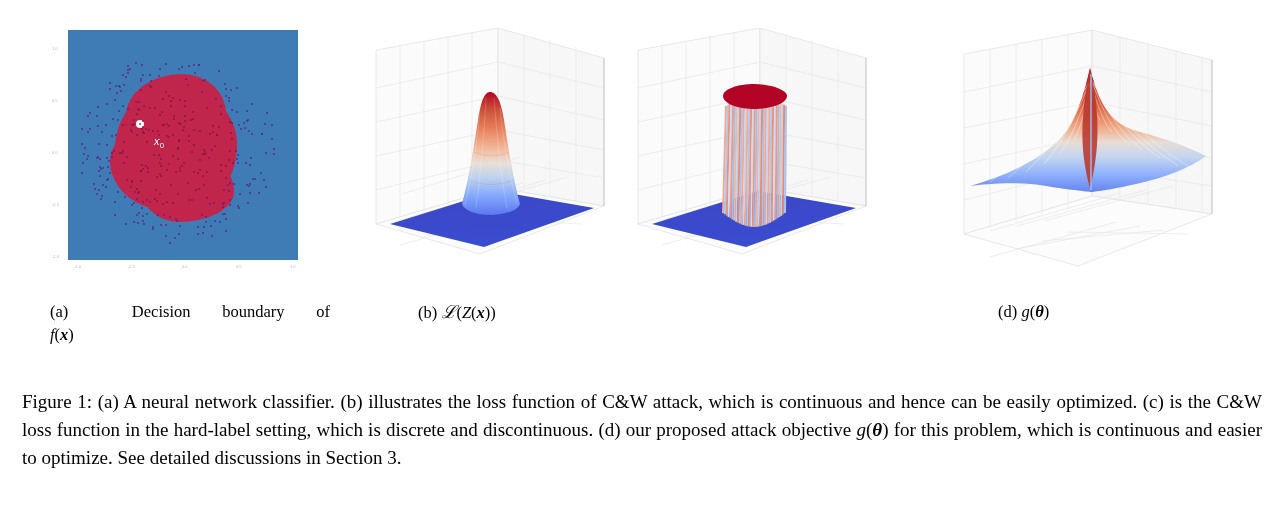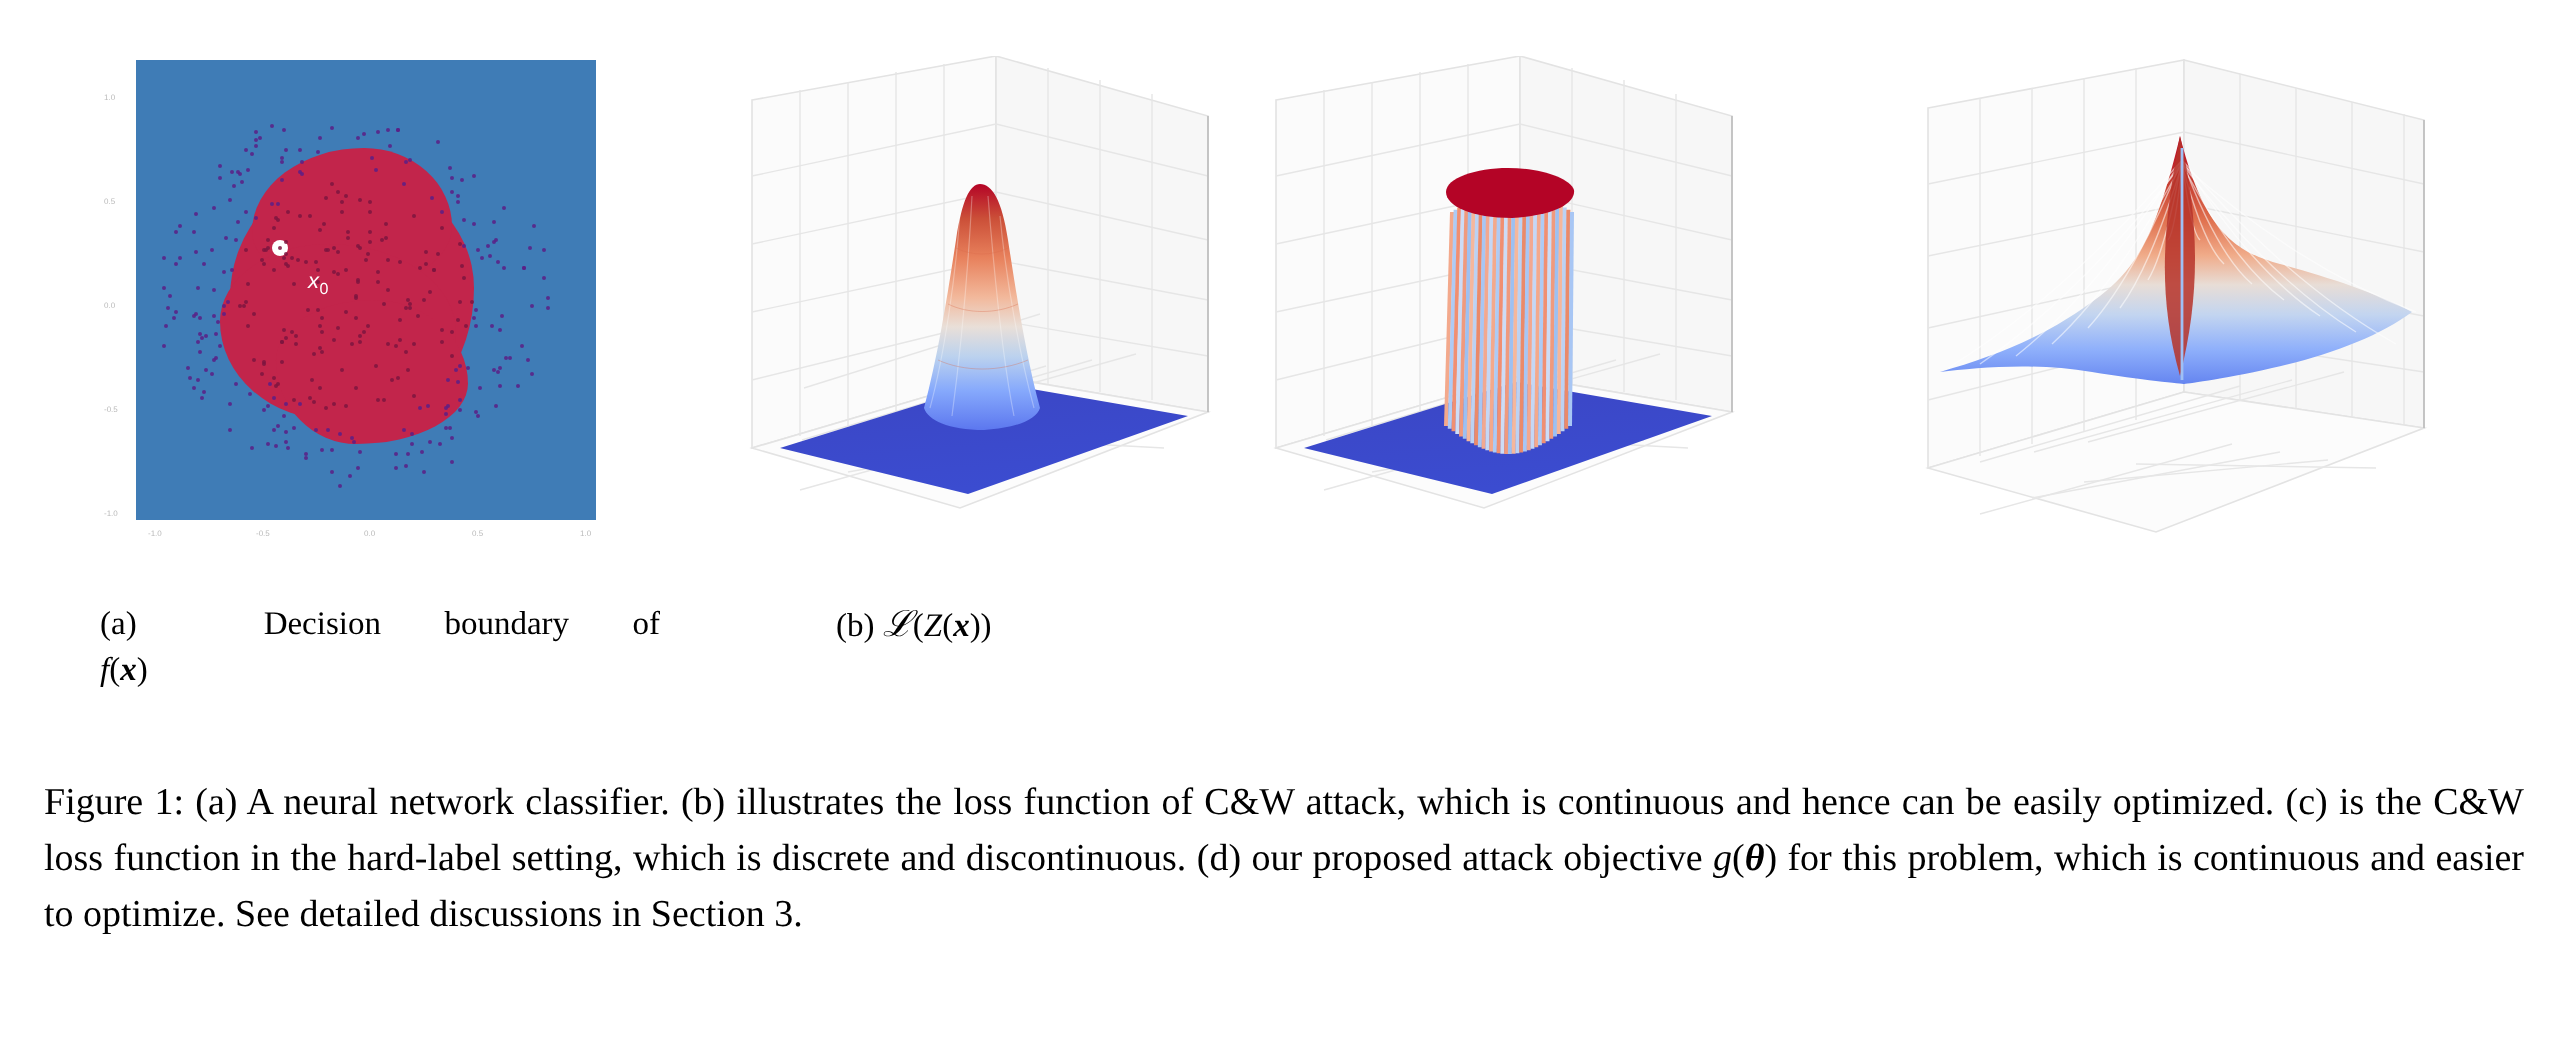--- a/index.html
+++ b/index.html
@@ -723,19 +723,22 @@
   </div>
 
   <div class="subcaps">
     <div class="subcap" id="subcap-b">
       <span>(b)</span>&nbsp;<span class="scr">ℒ</span>(<span class="mi">Z</span>(<span class="mbi">x</span>))
     </div>
     <div class="subcap" id="subcap-a">
       <span class="l1"><span>(a)</span>&nbsp;&nbsp;<span>Decision   boundary   of</span></span>
       <span><span class="mi">f</span>(<span class="mbi">x</span>)</span>
     </div>
+    <div class="subcap" id="subcap-d">
+      <span>(d)</span>&nbsp;<span class="mi">g</span>(<span class="mbi">θ</span>)
+    </div>
   </div>
 
   <div class="caption">
     <span>Figure 1:</span><span> (a) A neural network classifier. (b) illustrates the loss function of C&amp;W attack, which is continuous and hence can be easily optimized. (c) is the C&amp;W loss function in the hard-label setting, which is discrete and discontinuous. (d) our proposed attack objective </span><span><span class="mi">g</span>(<span class="mbi">θ</span>)</span><span> for this problem, which is continuous and easier to optimize. See detailed discussions in Section 3.</span>
   </div>
 
 </div>
 
 </body></html>

